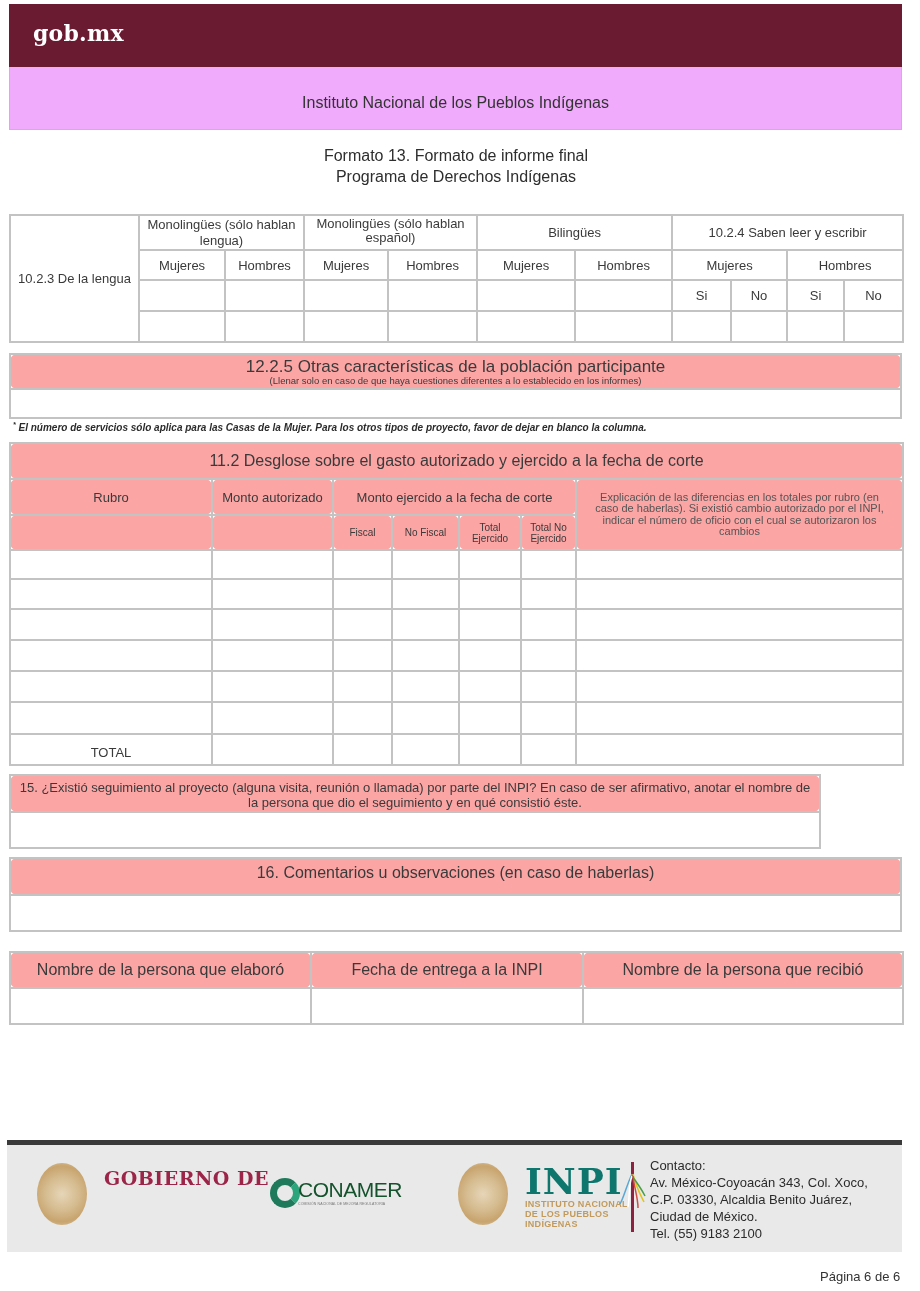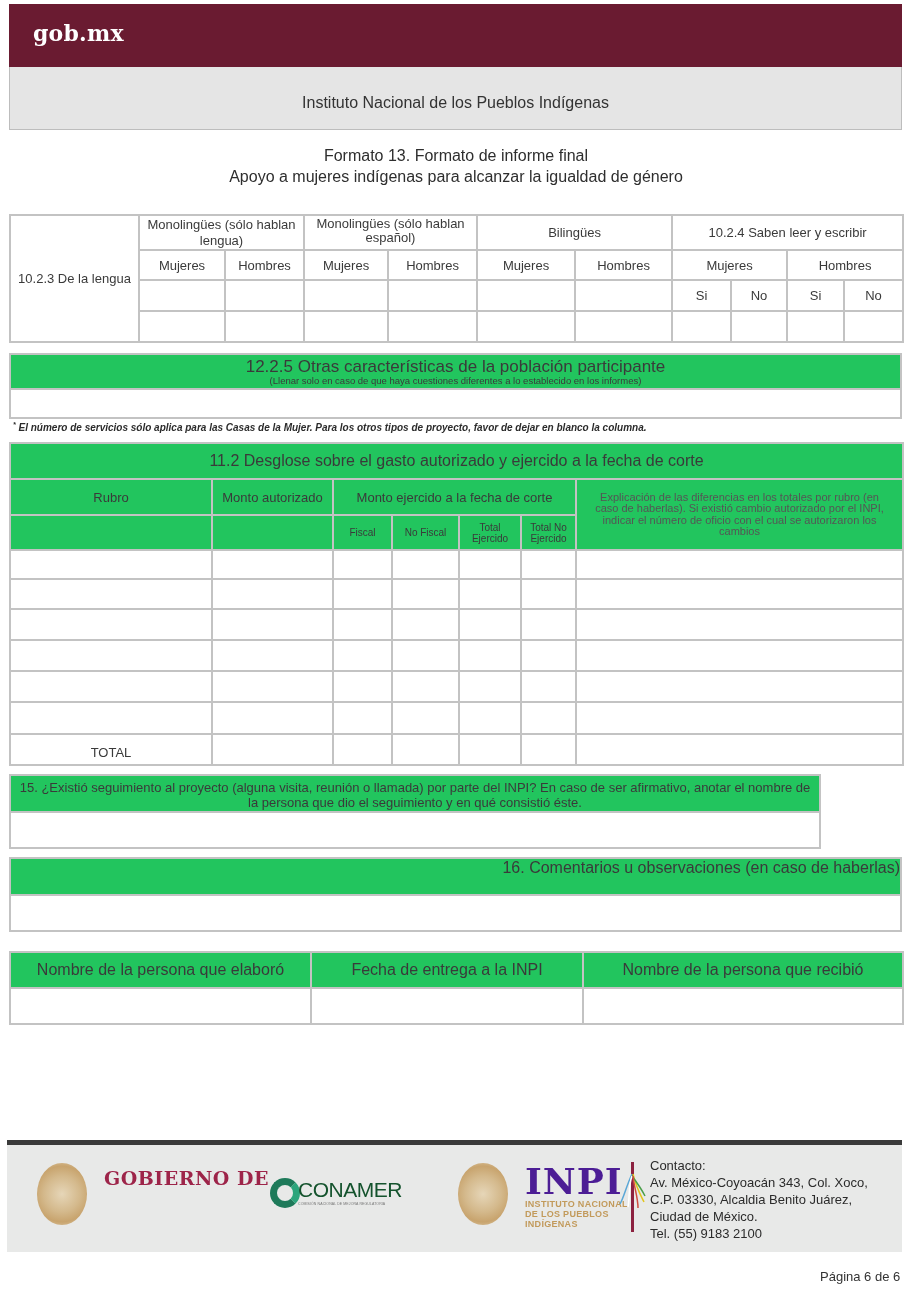--- a/index.html
+++ b/index.html
@@ -4,28 +4,28 @@
   <style>
     * { box-sizing: border-box; margin: 0; padding: 0; }
     html, body { width: 920px; height: 1291px; background: #ffffff; }
     body { position: relative; font-family: "Liberation Sans", sans-serif; color: #333333; overflow: hidden; }
 
     .abs { position: absolute; }
 
     
     .top-bar { left: 9px; top: 4px; width: 893px; height: 63px; background: #6a1b31; }
     .logo-gob { left: 33px; top: 20px; font-family: "DejaVu Serif", serif; font-weight: bold; font-size: 22px; color: #ffffff; letter-spacing: 0.2px; }
-    .inst-bar { left: 9px; top: 67px; width: 893px; height: 63px; background: #e5e5e5; border: 1px solid #bdbdbd; border-top: none; display: flex; align-items: center; justify-content: center; padding-top: 10px; font-size: 16px; color: #333; }
+    .inst-bar { left: 9px; top: 67px; width: 893px; height: 63px; background: #f0abfc; border: 1px solid #bdbdbd; border-top: none; display: flex; align-items: center; justify-content: center; padding-top: 10px; font-size: 16px; color: #333; }
 
     .titles { left: 0; top: 146px; width: 912px; text-align: center; font-size: 16px; line-height: 20.5px; color: #2e2e2e; }
 
     
     table { border-collapse: collapse; table-layout: fixed; }
     td { border: 2px solid #c3c3c3; text-align: center; vertical-align: middle; font-size: 13px; color: #3a3a3a; }
-    .hdr { background: #22c55e; }
+    .hdr { background: #fca5a5; border-radius: 7px; }
 
     .t-lengua { left: 9px; top: 214px; width: 893px; }
     .t-lengua td { font-size: 13px; }
     .lengua-title { font-size: 16px; line-height: 17px; }
 
     .sec-otras { left: 9px; top: 353px; width: 893px; }
     .sec-otras .title { font-size: 17px; line-height: 18px; padding-top: 3px; }
     .sec-otras .subtitle { font-size: 9.5px; line-height: 10px; padding-bottom: 2px; }
 
     .footnote { left: 13px; top: 421px; font-size: 10px; font-style: italic; font-weight: bold; color: #2b2b2b; }
@@ -51,38 +51,38 @@
 
     .seal { width: 50px; height: 62px; border-radius: 50%; background: radial-gradient(circle at 50% 50%, #e6d6b8 0%, #d4b98c 45%, #c8a46e 70%, #e6d8bd 100%); }
     .gob-text { font-family: "DejaVu Serif", serif; font-weight: bold; color: #9d2449; }
     .gob-l1 { font-size: 19px; line-height: 20px; letter-spacing: 0.5px; }
     .gob-l2 { font-size: 29px; line-height: 30px; letter-spacing: 1px; }
 
     .conamer-mark { width: 30px; height: 30px; border-radius: 50%; border: 7px solid #1e7a5a; border-right-color: #2ca57c; }
     .conamer-word { font-size: 21px; color: #14532d; letter-spacing: -0.5px; }
     .conamer-sub { font-size: 3.5px; color: #777; letter-spacing: 0.1px; }
 
-    .inpi-word { font-family: "DejaVu Serif", serif; font-weight: bold; font-size: 36px; color: #4c1d95; letter-spacing: 1px; line-height: 36px; }
+    .inpi-word { font-family: "DejaVu Serif", serif; font-weight: bold; font-size: 36px; color: #0f766e; letter-spacing: 1px; line-height: 36px; }
     .inpi-sub { font-size: 9px; line-height: 10px; font-weight: bold; color: #c29a5b; letter-spacing: 0.3px; }
 
     .contact { font-size: 13px; line-height: 17px; color: #2b2b2b; }
     .page-num { left: 820px; top: 1269px; font-size: 13px; color: #333; }
   </style>
 </head>
 <body>
 
 <div class="abs top-bar"></div>
 <div class="abs logo-gob">gob.mx</div>
 <div class="abs inst-bar">
   <span>Instituto Nacional de los Pueblos Indígenas</span>
 </div>
 
 <div class="abs titles">
   <div>Formato 13. Formato de informe final</div>
-  <div>Apoyo a mujeres indígenas para alcanzar la igualdad de género</div>
+  <div>Programa de Derechos Indígenas</div>
 </div>
 
 <table class="abs t-lengua">
   <colgroup>
     <col style="width:129px">
       <col style="width:86px">
       <col style="width:79px">
       <col style="width:84px">
       <col style="width:89px">
     <col style="width:98px">
@@ -257,21 +257,21 @@
   </tr>
   <tr style="height:36px">
     <td></td>
   </tr>
 </tbody>
   </table>
 
 <table class="abs sec-q16">
   <tbody>
       <tr style="height:37px">
-    <td class="hdr q" style="vertical-align:top; text-align:right;">16. Comentarios u observaciones (en caso de haberlas)</td>
+    <td class="hdr q" style="vertical-align:top; padding-top:5px;">16. Comentarios u observaciones (en caso de haberlas)</td>
   </tr>
   <tr style="height:36px">
     <td></td>
   </tr>
 </tbody>
   </table>
 
 <table class="abs t-firmas">
   <colgroup>
     <col style="width:301px">

